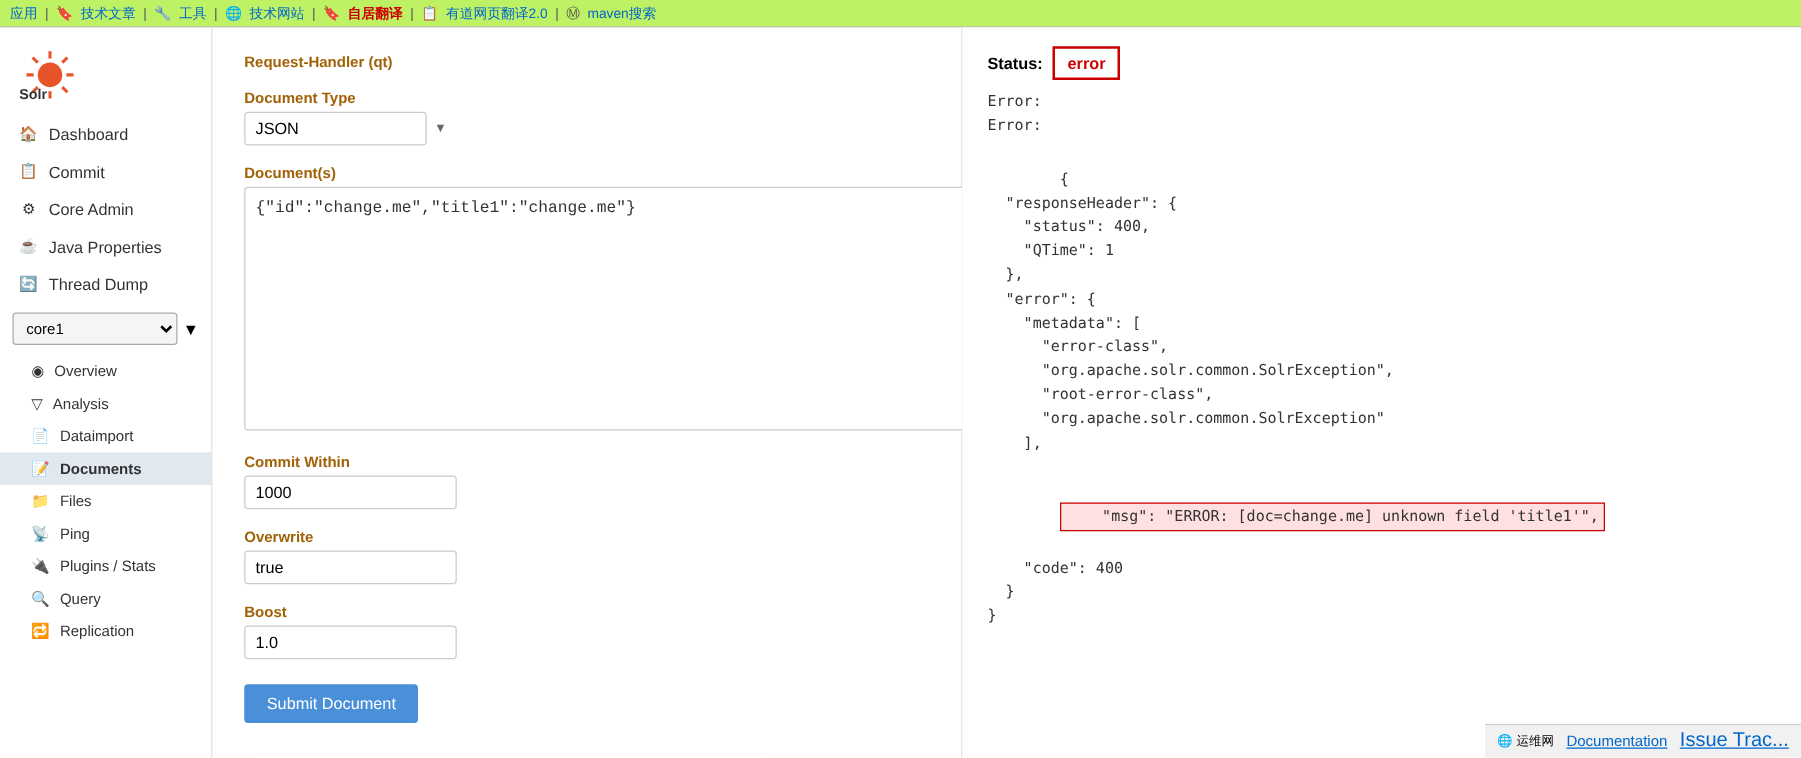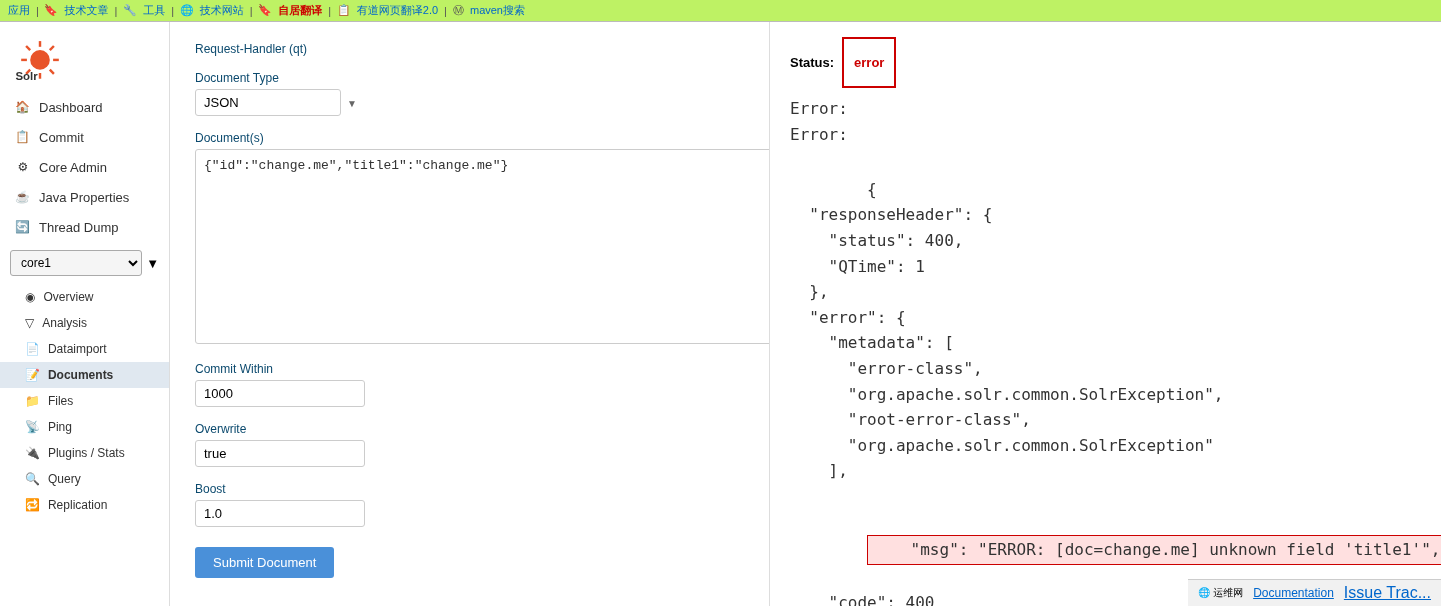--- a/index.html
+++ b/index.html
@@ -122,23 +122,23 @@
       overflow-y: auto;
     }
 
     .form-group {
       margin-bottom: 15px;
     }
 
     .form-label {
       display: block;
       font-size: 12px;
-      color: #0c4a6e;
+      color: #a16207;
       margin-bottom: 4px;
-      font-weight: normal;
+      font-weight: bold;
     }
 
     .form-input {
       width: 170px;
       padding: 5px 8px;
       border: 1px solid #ccc;
       border-radius: 3px;
       font-size: 13px;
       background: #fff;
     }
@@ -210,28 +210,28 @@
     }
 
     .status-label {
       font-weight: bold;
       font-size: 13px;
     }
 
     .status-badge {
       border: 2px solid #cc0000;
       color: #cc0000;
-      padding: 16px 10px;
+      padding: 4px 10px;
       font-size: 13px;
       font-weight: bold;
     }
 
     .response-pre {
       font-family: monospace;
-      font-size: 16px;
+      font-size: 12px;
       line-height: 1.6;
       color: #333;
       white-space: pre;
     }
 
     .error-highlight {
       background: #ffe0e0;
       border: 1px solid #cc0000;
       display: inline-block;
       padding: 1px 4px;

